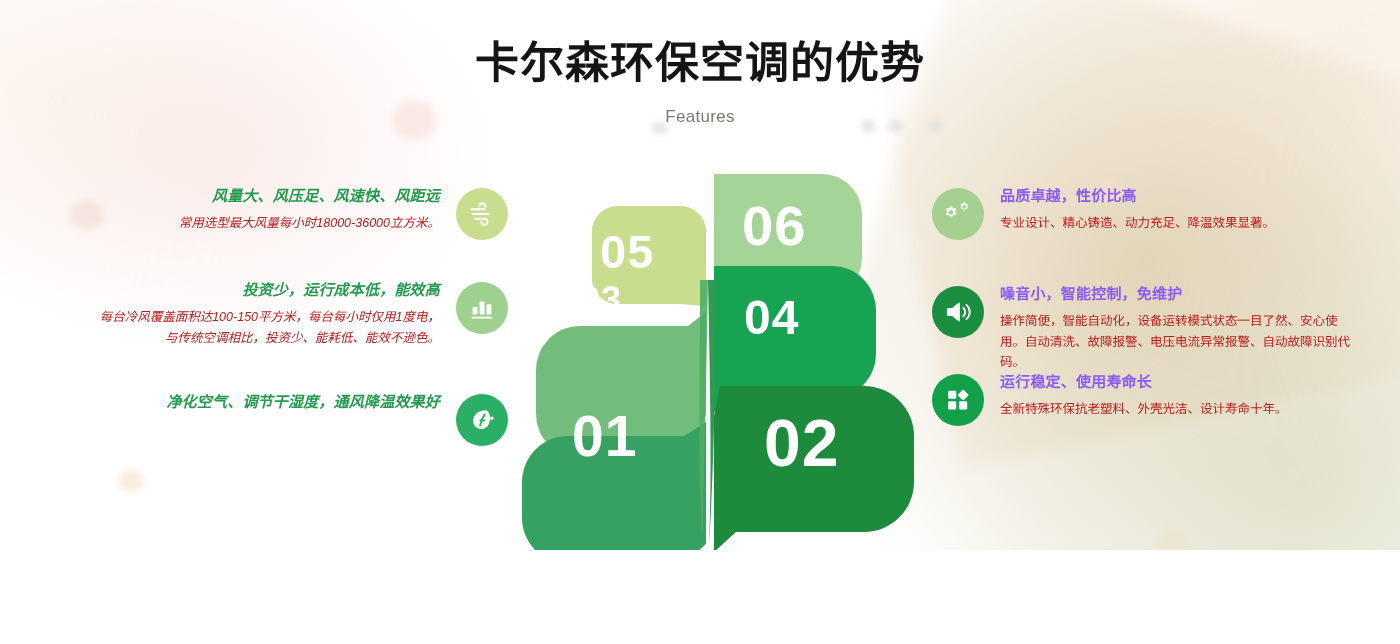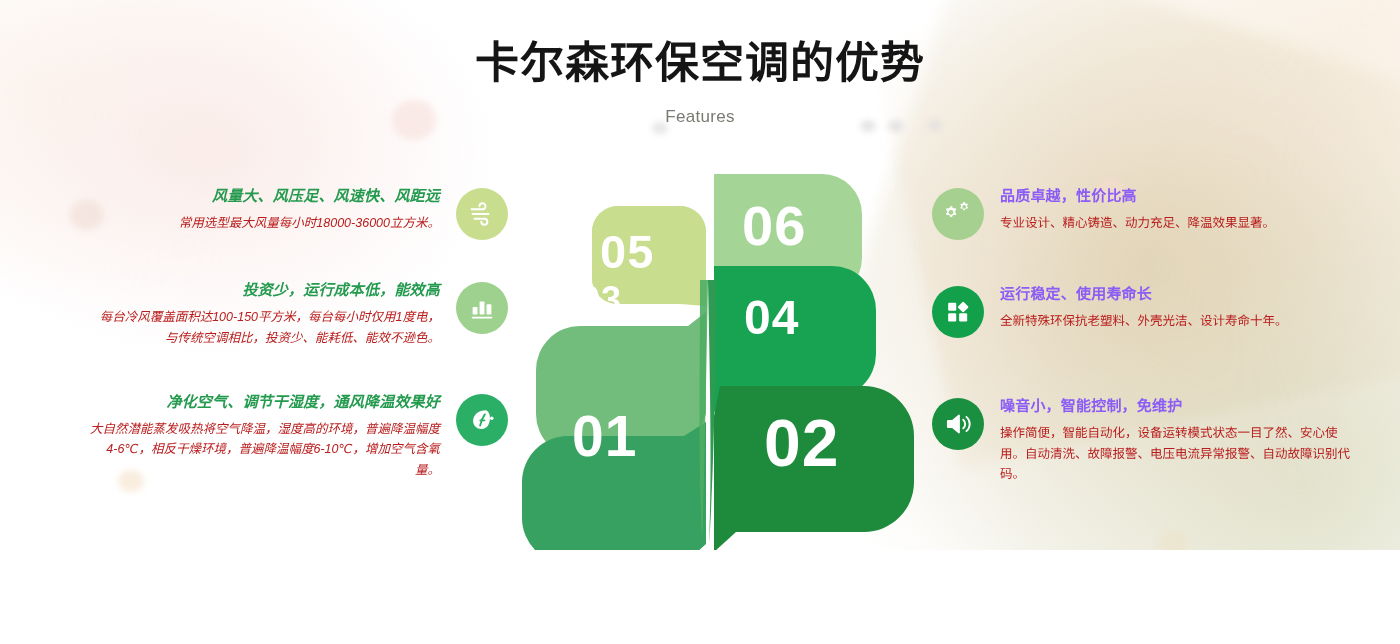--- a/index.html
+++ b/index.html
@@ -234,21 +234,20 @@
       <div class="icon-badge" style="background:#2bae66;">
         <svg width="30" height="30" viewBox="0 0 32 32" aria-hidden="true">
           <path d="M20.5 5.5 C12 5.5 6.5 10.5 6.5 17 C6.5 22 10.5 25.5 15.5 25.5 C21.5 25.5 24.5 20 24.5 13.5 C24.5 10 23 7 20.5 5.5 Z" fill="#ffffff"></path>
           <path d="M19 10 C16.5 13.5 15 17.5 14 22" stroke="#2bae66" stroke-width="2" fill="none" stroke-linecap="round"></path>
           <path d="M14.2 16.4 h4.4" stroke="#2bae66" stroke-width="2" stroke-linecap="round"></path>
           <circle cx="26.4" cy="14.2" r="1.9" fill="#ffffff"></circle>
         </svg>
       </div>
       <div class="feature-texts">
         <p class="feature-title">净化空气、调节干湿度，通风降温效果好</p>
-        <p class="feature-desc">大自然潜能蒸发吸热将空气降温，湿度高的环境，普遍降温幅度4-6℃，相反干燥环境，普遍降温幅度6-10℃，增加空气含氧量。</p>
       </div>
     </div>
   </div>
 
   <div class="features-right">
 
     <div class="feature right" style="margin-bottom:44px;">
       <div class="icon-badge" style="background:#a5d08f;">
         <svg width="30" height="30" viewBox="0 0 32 32" aria-hidden="true">
           <g fill="#ffffff">
@@ -258,50 +257,50 @@
             <circle cx="22.6" cy="8.4" r="1.9" fill="#a5d08f"></circle>
           </g>
         </svg>
       </div>
       <div class="feature-texts">
         <p class="feature-title">品质卓越，性价比高</p>
         <p class="feature-desc">专业设计、精心铸造、动力充足、降温效果显著。</p>
       </div>
     </div>
 
+    <div class="feature right">
+      <div class="icon-badge" style="background:#1a8f3f;">
+        <svg width="30" height="30" viewBox="0 0 32 32" aria-hidden="true">
+          <path d="M16.5 6.2 L9.8 11.8 H5.6 a1.4 1.4 0 0 0 -1.4 1.4 v5.6 a1.4 1.4 0 0 0 1.4 1.4 h4.2 l6.7 5.6 a0.9 0.9 0 0 0 1.5 -0.7 V6.9 a0.9 0.9 0 0 0 -1.5 -0.7 z" fill="#ffffff"></path>
+          <path d="M21.6 11.4 a6.2 6.2 0 0 1 0 9.2" stroke="#ffffff" stroke-width="2" fill="none" stroke-linecap="round"></path>
+          <path d="M25 8.4 a10 10 0 0 1 0 15.2" stroke="#ffffff" stroke-width="2" fill="none" stroke-linecap="round"></path>
+        </svg>
+      </div>
+      <div class="feature-texts">
+        <p class="feature-title">噪音小，智能控制，免维护</p>
+        <p class="feature-desc">操作简便，智能自动化，设备运转模式状态一目了然、安心使用。自动清洗、故障报警、电压电流异常报警、自动故障识别代码。</p>
+      </div>
+    </div>
+
     <div class="feature right" style="margin-bottom:58px;">
       <div class="icon-badge" style="background:#13a04b;">
         <svg width="30" height="30" viewBox="0 0 32 32" aria-hidden="true">
           <g fill="#ffffff">
             <rect x="5.5" y="6" width="8.6" height="8.6" rx="1.3"></rect>
             <rect x="5.5" y="17.4" width="8.6" height="8.6" rx="1.3"></rect>
             <rect x="17.2" y="17.4" width="8.6" height="8.6" rx="1.3"></rect>
             <rect x="17.2" y="6.4" width="8.6" height="8.6" rx="1.3" transform="rotate(45 21.5 10.7)"></rect>
           </g>
         </svg>
       </div>
       <div class="feature-texts">
         <p class="feature-title">运行稳定、使用寿命长</p>
         <p class="feature-desc">全新特殊环保抗老塑料、外壳光洁、设计寿命十年。</p>
       </div>
     </div>
-
-    <div class="feature right">
-      <div class="icon-badge" style="background:#1a8f3f;">
-        <svg width="30" height="30" viewBox="0 0 32 32" aria-hidden="true">
-          <path d="M16.5 6.2 L9.8 11.8 H5.6 a1.4 1.4 0 0 0 -1.4 1.4 v5.6 a1.4 1.4 0 0 0 1.4 1.4 h4.2 l6.7 5.6 a0.9 0.9 0 0 0 1.5 -0.7 V6.9 a0.9 0.9 0 0 0 -1.5 -0.7 z" fill="#ffffff"></path>
-          <path d="M21.6 11.4 a6.2 6.2 0 0 1 0 9.2" stroke="#ffffff" stroke-width="2" fill="none" stroke-linecap="round"></path>
-          <path d="M25 8.4 a10 10 0 0 1 0 15.2" stroke="#ffffff" stroke-width="2" fill="none" stroke-linecap="round"></path>
-        </svg>
-      </div>
-      <div class="feature-texts">
-        <p class="feature-title">噪音小，智能控制，免维护</p>
-        <p class="feature-desc">操作简便，智能自动化，设备运转模式状态一目了然、安心使用。自动清洗、故障报警、电压电流异常报警、自动故障识别代码。</p>
-      </div>
-    </div>
   </div>
 
   <div class="leaf-cluster">
 
     <svg class="stem" width="400" height="400" viewBox="0 0 400 400" style="left:0;top:0;">
       <path d="M180 120 C180 220 178 300 182 382 C184 340 186 230 188 120 Z" fill="#4fae63" opacity="0.9"></path>
       <path d="M188 120 C190 220 192 310 189 384 C193 330 196 220 196 120 Z" fill="#2f9a52"></path>
     </svg>
 
     <div class="leaf">

